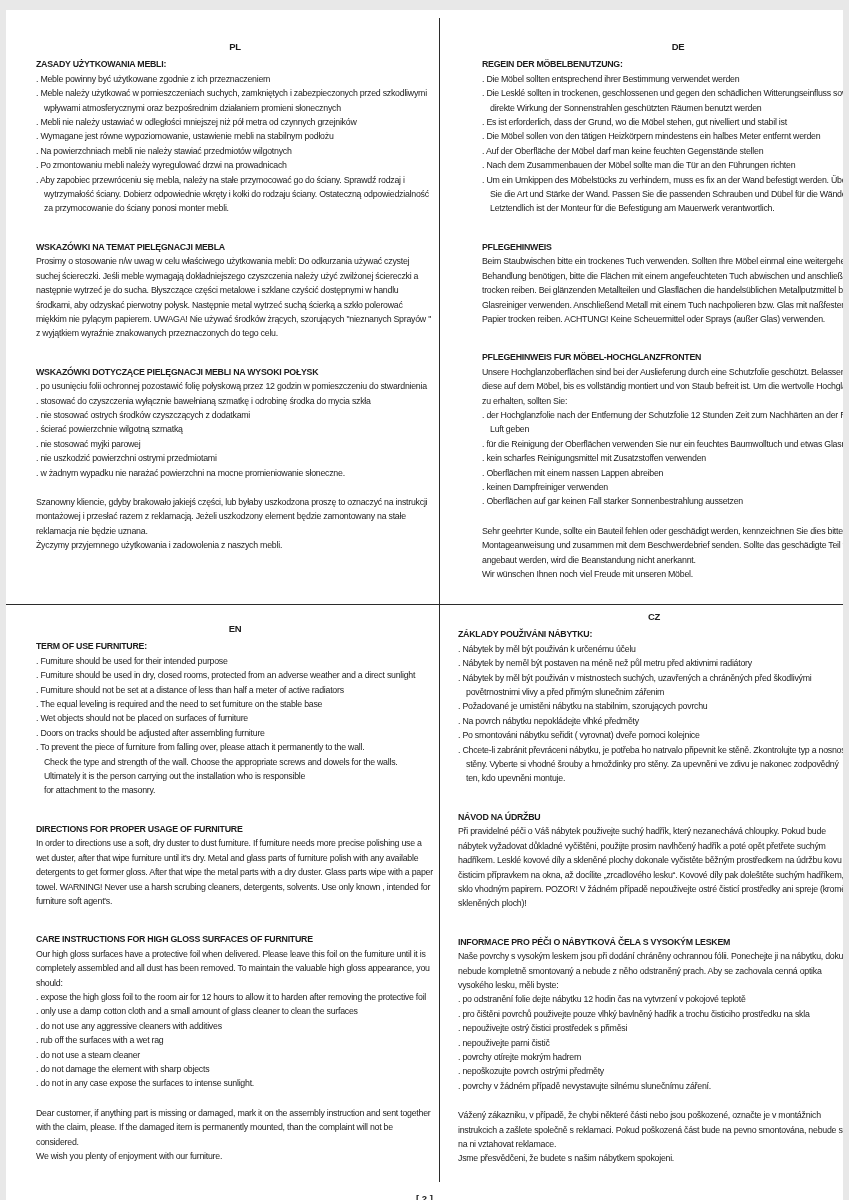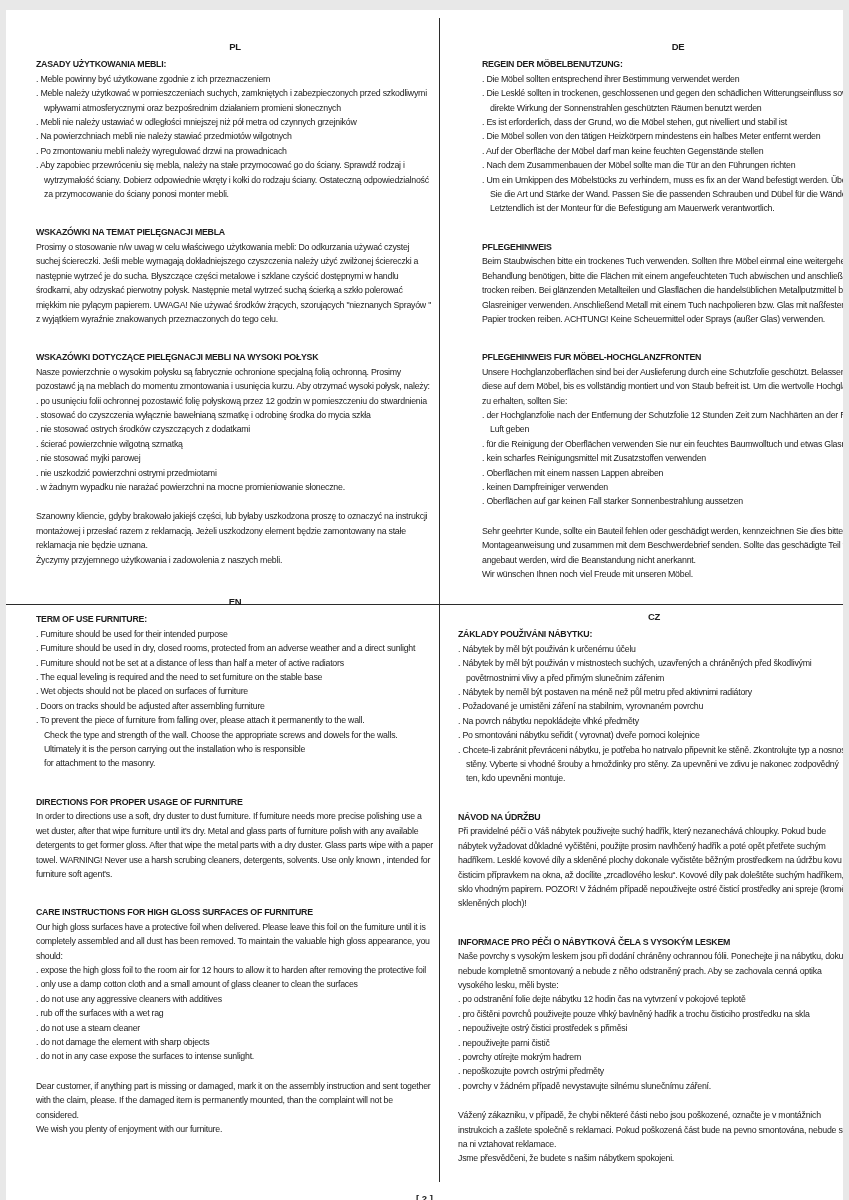--- a/index.html
+++ b/index.html
@@ -14,21 +14,21 @@
     letter-spacing:-0.25px;
     overflow:hidden;
     margin:10px auto;
     text-decoration:underline;
   }
   .vline{position:absolute;left:433px;top:8px;bottom:28px;width:1px;background:#2b2b2b;}
   .hline{position:absolute;left:0;right:0;top:594px;height:1px;background:#2b2b2b;}
   .quad{position:absolute;}
   .q-pl{left:30px;top:30px;width:398px;}
   .q-de{left:476px;top:30px;width:392px;}
-  .q-en{left:30px;top:585px;width:398px;}
+  .q-en{left:30px;top:612px;width:398px;}
   .q-cz{left:452px;top:600px;width:392px;}
   .lang-label{display:block;text-align:center;font-weight:bold;font-size:9.5px;margin-bottom:3px;}
   .block{margin:0;}
   .block.heading{font-weight:bold;margin-top:24px;}
   .blocks > .block:first-child{margin-top:1px;}
   .block.paragraph{white-space:pre-wrap;}
   .block.closing{white-space:pre-wrap;margin-top:15px;}
   .bullet{padding-left:8px;text-indent:-8px;white-space:pre-wrap;}
   .footer{position:absolute;left:0;right:0;bottom:4px;text-align:center;font-weight:bold;font-size:9.5px;letter-spacing:0;}
 </style>
@@ -41,28 +41,28 @@
   <div class="hline"></div>
 
   <div class="quad q-pl">
     <span class="lang-label">PL</span>
     <div class="blocks">
         <div class="block heading">ZASADY UŻYTKOWANIA MEBLI:</div>
         <div class="block bullets">
           <div class="bullet">. Meble powinny być użytkowane zgodnie z ich przeznaczeniem</div>
           <div class="bullet">. Meble należy użytkować w pomieszczeniach suchych, zamkniętych i zabezpieczonych przed szkodliwymi wpływami atmosferycznymi oraz bezpośrednim działaniem promieni słonecznych</div>
           <div class="bullet">. Mebli nie należy ustawiać w odległości mniejszej niż pół metra od czynnych grzejników</div>
+          <div class="bullet">. Wymagane jest równe wypoziomowanie, ustawienie mebli na stabilnym podłożu</div>
           <div class="bullet">. Na powierzchniach mebli nie należy stawiać przedmiotów wilgotnych</div>
           <div class="bullet">. Po zmontowaniu mebli należy wyregulować drzwi na prowadnicach</div>
           <div class="bullet">. Aby zapobiec przewróceniu się mebla, należy na stałe przymocować go do ściany. Sprawdź rodzaj i wytrzymałość ściany. Dobierz odpowiednie wkręty i kołki do rodzaju ściany. Ostateczną odpowiedzialność za przymocowanie do ściany ponosi monter mebli.</div>
         </div>
         <div class="block heading">WSKAZÓWKI NA TEMAT PIELĘGNACJI MEBLA</div>
         <div class="block paragraph">Prosimy o stosowanie n/w uwag w celu właściwego użytkowania mebli: Do odkurzania używać czystej suchej ściereczki. Jeśli meble wymagają dokładniejszego czyszczenia należy użyć zwilżonej ściereczki a następnie wytrzeć je do sucha. Błyszczące części metalowe i szklane czyścić dostępnymi w handlu środkami, aby odzyskać pierwotny połysk. Następnie metal wytrzeć suchą ścierką a szkło polerować miękkim nie pylącym papierem. UWAGA! Nie używać środków żrących, szorujących "nieznanych Sprayów " z wyjątkiem wyraźnie znakowanych przeznaczonych do tego celu.</div>
         <div class="block heading">WSKAZÓWKI DOTYCZĄCE PIELĘGNACJI MEBLI NA WYSOKI POŁYSK</div>
-        <div class="block paragraph">Nasze powierzchnie o wysokim połysku są fabrycznie ochronione specjalną folią ochronną. Prosimy pozostawć ją na meblach do momentu zmontowania i usunięcia kurzu. Aby otrzymać wysoki połysk, należy:</div>
         <div class="block bullets">
           <div class="bullet">. po usunięciu folii ochronnej pozostawić folię połyskową przez 12 godzin w pomieszczeniu do stwardnienia</div>
           <div class="bullet">. stosować do czyszczenia wyłącznie bawełnianą szmatkę i odrobinę środka do mycia szkła</div>
           <div class="bullet">. nie stosować ostrych środków czyszczących z dodatkami</div>
           <div class="bullet">. ścierać powierzchnie wilgotną szmatką</div>
           <div class="bullet">. nie stosować myjki parowej</div>
           <div class="bullet">. nie uszkodzić powierzchni ostrymi przedmiotami</div>
           <div class="bullet">. w żadnym wypadku nie narażać powierzchni na mocne promieniowanie słoneczne.</div>
         </div>
         <div class="block closing">Szanowny kliencie, gdyby brakowało jakiejś części, lub byłaby uszkodzona proszę to oznaczyć na instrukcji montażowej i przesłać razem z reklamacją. Jeżeli uszkodzony element będzie zamontowany na stałe reklamacja nie będzie uznana.
@@ -133,23 +133,23 @@
 We wish you plenty of enjoyment with our furniture.</div>
       </div>
   </div>
 
   <div class="quad q-cz">
     <span class="lang-label">CZ</span>
     <div class="blocks">
         <div class="block heading">ZÁKLADY POUŽIVÁNI NÁBYTKU:</div>
         <div class="block bullets">
           <div class="bullet">. Nábytek by měl být použiván k určenému účelu</div>
+          <div class="bullet">. Nábytek by neměl být postaven na méně než půl metru před aktivnimi radiátory</div>
           <div class="bullet">. Nábytek by měl být použiván v mistnostech suchých, uzavřených a chráněných před škodlivými povětrnostnimi vlivy a před přimým slunečnim zářenim</div>
-          <div class="bullet">. Nábytek by neměl být postaven na méně než půl metru před aktivnimi radiátory</div>
-          <div class="bullet">. Požadované je umistěni záření na stabilnim, vyrovnaném povrchu</div>
+          <div class="bullet">. Požadované je umistěni nábytku na stabilnim, szorujących povrchu</div>
           <div class="bullet">. Na povrch nábytku nepokládejte vlhké předměty</div>
           <div class="bullet">. Po smontováni nábytku seřidit ( vyrovnat) dveře pomoci kolejnice</div>
           <div class="bullet">. Chcete-li zabránit převráceni nábytku, je potřeba ho natrvalo připevnit ke stěně. Zkontrolujte typ a nosnost stěny. Vyberte si vhodné šrouby a hmoždinky pro stěny. Za upevněni ve zdivu je nakonec zodpovědný ten, kdo upevněni montuje.</div>
         </div>
         <div class="block heading">NÁVOD NA ÚDRŽBU</div>
         <div class="block paragraph">Při pravidelné péči o Váš nábytek použivejte suchý hadřík, který nezanechává chloupky. Pokud bude nábytek vyžadovat důkladné vyčištěni, použijte prosim navlhčený hadřík a poté opět přetřete suchým hadříkem. Lesklé kovové díly a skleněné plochy dokonale vyčistěte běžným prostředkem na údržbu kovu a čisticim přípravkem na okna, až docílite „zrcadlového lesku“. Kovové díly pak doleštěte suchým hadříkem, sklo vhodným papirem. POZOR! V žádném případě nepouživejte ostré čisticí prostředky ani spreje (kromě skleněných ploch)!</div>
         <div class="block heading">INFORMACE PRO PÉČI O NÁBYTKOVÁ  ČELA S VYSOKÝM LESKEM</div>
         <div class="block paragraph">Naše povrchy s vysokým leskem jsou při dodání chráněny ochrannou fólii. Ponechejte ji na nábytku, dokud nebude kompletně smontovaný a nebude z něho odstraněný prach. Aby se zachovala cenná optika vysokého lesku, měli byste:</div>
         <div class="block bullets">
           <div class="bullet">. po odstranění folie dejte nábytku 12 hodin čas na vytvrzení v pokojové teplotě</div>

